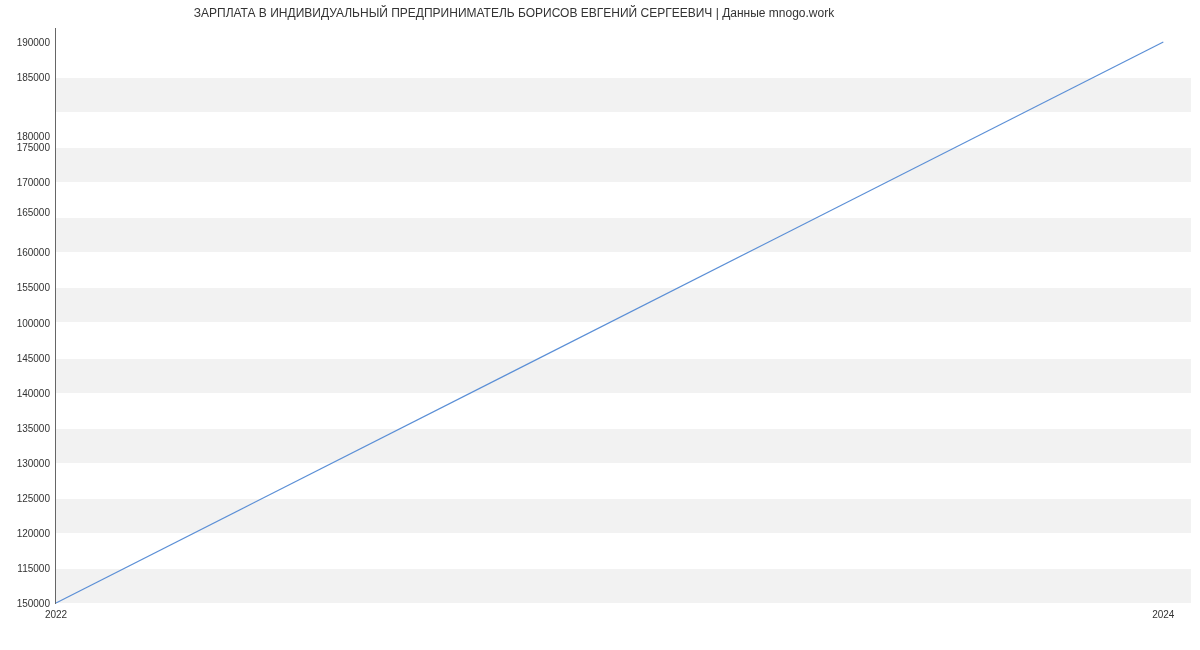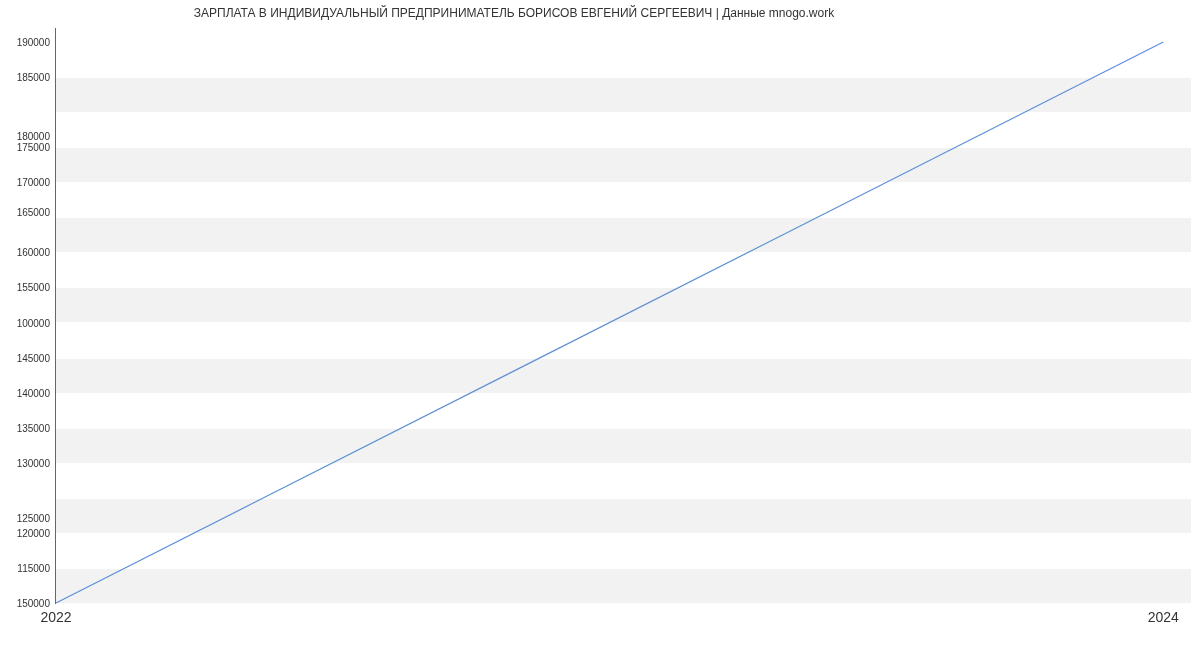--- a/index.html
+++ b/index.html
@@ -50,21 +50,21 @@
     transform: translateY(-50%);
     font-size: 10px;
     color: #333;
     padding-right: 6px;
     white-space: nowrap;
   }
   .x-tick-label {
     position: absolute;
     top: 100%;
     transform: translateX(-50%);
-    font-size: 14px;
+    font-size: 10px;
     color: #333;
     padding-top: 6px;
     white-space: nowrap;
   }
   svg.line-layer {
     position: absolute;
     left: 0;
     top: 0;
     overflow: visible;
   }
@@ -80,21 +80,21 @@
       <div class="grid-line" style="top: 575px;"></div>
       <div class="y-tick-label" style="top: 575px;">150000</div>
       <div class="grid-band" style="top: 504.878px; height: 35.061px; background: rgb(255, 255, 255);"></div>
       <div class="grid-line" style="top: 539.939px;"></div>
       <div class="y-tick-label" style="top: 539.939px;">115000</div>
       <div class="grid-band" style="top: 469.817px; height: 35.061px; background: rgb(242, 242, 242);"></div>
       <div class="grid-line" style="top: 504.878px;"></div>
       <div class="y-tick-label" style="top: 504.878px;">120000</div>
       <div class="grid-band" style="top: 434.756px; height: 35.061px; background: rgb(255, 255, 255);"></div>
       <div class="grid-line" style="top: 469.817px;"></div>
-      <div class="y-tick-label" style="top: 469.817px; margin-top: 20px;">125000</div>
+      <div class="y-tick-label" style="top: 469.817px;">125000</div>
       <div class="grid-band" style="top: 399.695px; height: 35.061px; background: rgb(242, 242, 242);"></div>
       <div class="grid-line" style="top: 434.756px;"></div>
       <div class="y-tick-label" style="top: 434.756px;">130000</div>
       <div class="grid-band" style="top: 364.634px; height: 35.061px; background: rgb(255, 255, 255);"></div>
       <div class="grid-line" style="top: 399.695px;"></div>
       <div class="y-tick-label" style="top: 399.695px;">135000</div>
       <div class="grid-band" style="top: 329.573px; height: 35.061px; background: rgb(242, 242, 242);"></div>
       <div class="grid-line" style="top: 364.634px;"></div>
       <div class="y-tick-label" style="top: 364.634px;">140000</div>
       <div class="grid-band" style="top: 294.512px; height: 35.061px; background: rgb(255, 255, 255);"></div>

